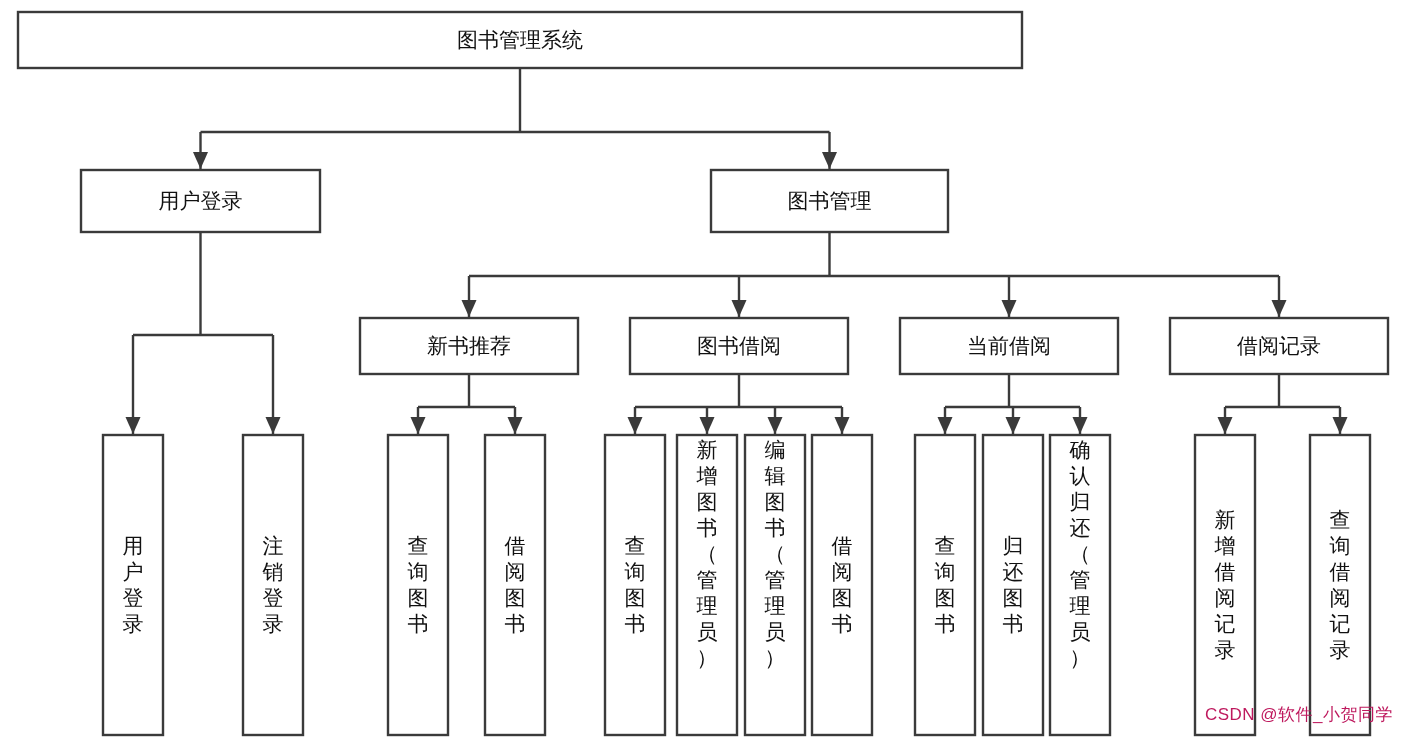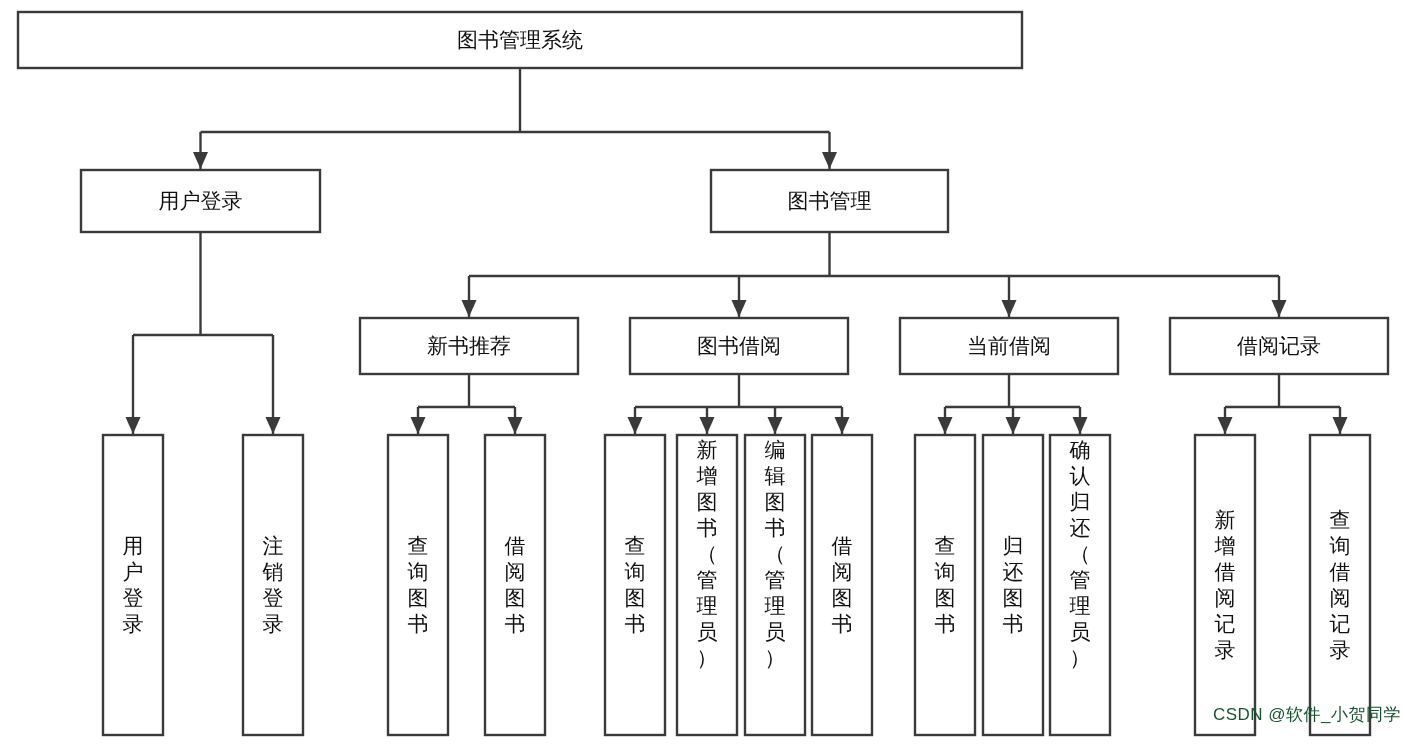--- a/index.html
+++ b/index.html
@@ -51,25 +51,25 @@
     dominant-baseline: middle;
   }
   .node-label-v {
     font-family: "Liberation Sans", "DejaVu Sans", sans-serif;
     font-size: 21px;
     fill: #111111;
     text-anchor: middle;
   }
   .watermark-text {
     position: absolute;
-    right: 4px;
+    right: 12px;
     bottom: 6px;
     font-family: "Liberation Sans", "DejaVu Sans", sans-serif;
     font-size: 17px;
-    color: #14532d;
+    color: #be185d;
     letter-spacing: 0.5px;
     white-space: nowrap;
     pointer-events: none;
   }
 </style>
 </head>
 <body>
 
 <div id="diagram-root">
   <svg class="diagram-svg" viewBox="0 0 1405 747">

